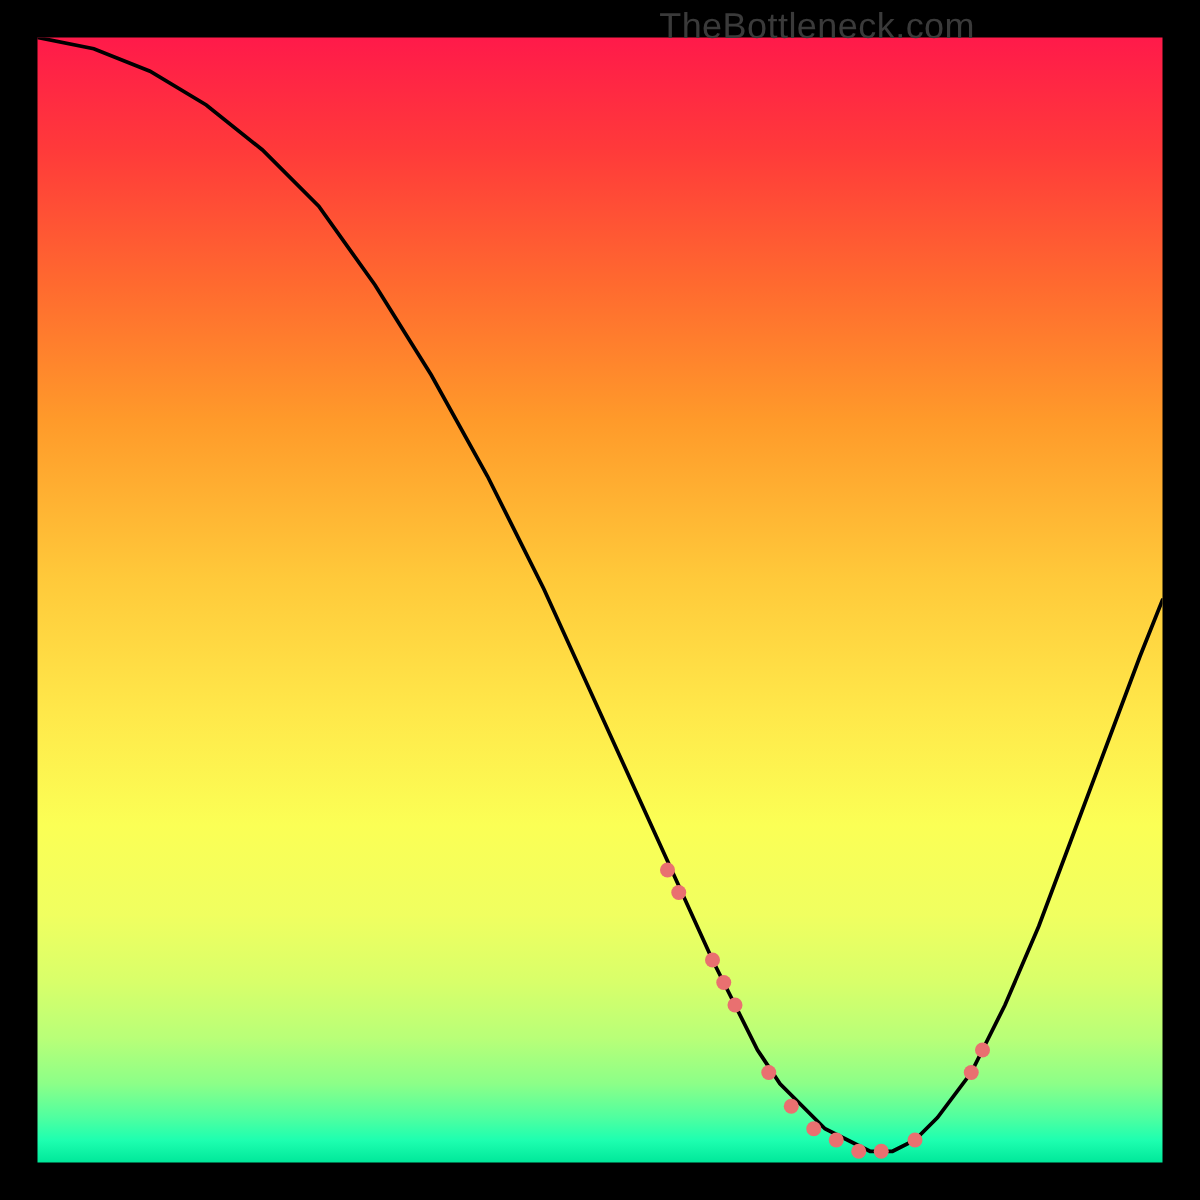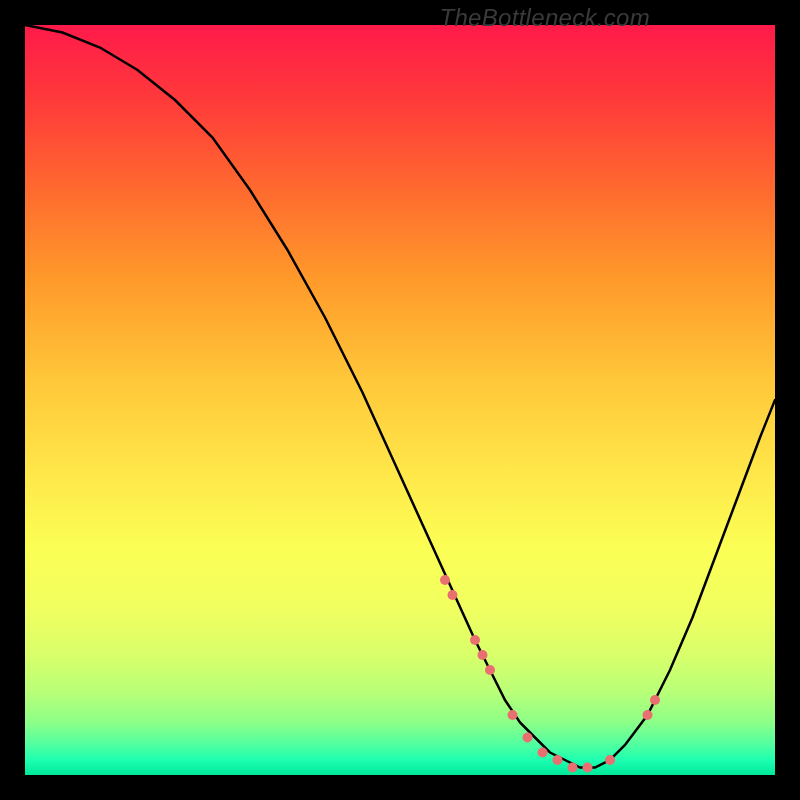--- a/index.html
+++ b/index.html
@@ -9,21 +9,20 @@
     height: 800px;
     background: #000;
     overflow: hidden;
     font-family: Arial, Helvetica, sans-serif;
   }
   .stage {
     position: relative;
     width: 660px;
     height: 800px;
     background: #000;
-    font-style: italic;
   }
   .plot {
     position: absolute;
     left: 25px;
     top: 25px;
     width: 750px;
     height: 750px;
     background: linear-gradient(
       to bottom,
       #ff1a4a 0%,

